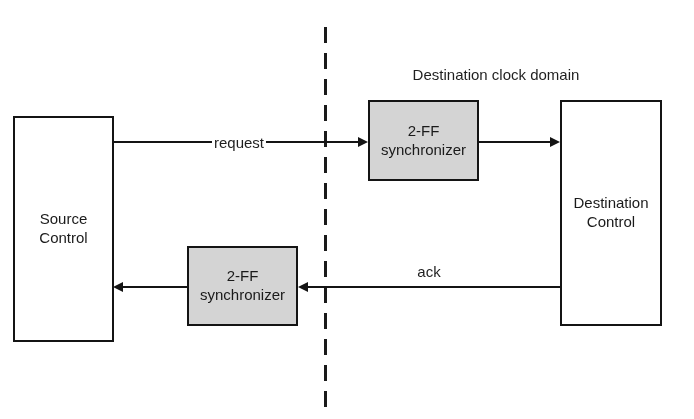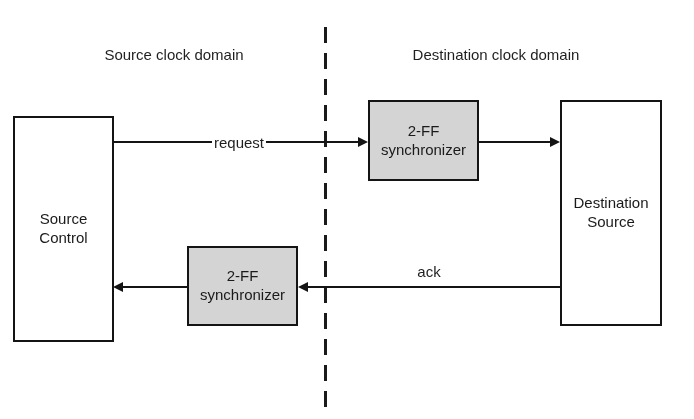--- a/index.html
+++ b/index.html
@@ -18,21 +18,21 @@
     font-size: 15px;
   }
   .domain-title {
     position: absolute;
     top: 54px;
     transform: translate(-50%, -50%);
     white-space: nowrap;
     color: #1f1f1f;
   }
   .domain-title.left  { left: 174px; }
-  .domain-title.right { left: 496px; }
+  .domain-title.right { left: 496px; margin-top: 20px; }
 
   .divider {
     position: absolute;
     left: 324px;
     top: 27px;
     width: 3px;
     height: 382px;
     background: repeating-linear-gradient(
       to bottom,
       #1a1a1a 0px, #1a1a1a 16px,
@@ -103,31 +103,30 @@
     color: #c9c9c9;
     letter-spacing: 1px;
     white-space: nowrap;
   }
 </style>
 </head>
 <body>
 
 <div class="stage">
 
-  <div class="domain-title left">Source clock domain</div>
 
   <div class="domain-title right">Destination clock domain</div>
 
   <div class="divider"></div>
 
   <div class="box control source-control">Source
 Control</div>
 
   <div class="box control dest-control">Destination
-Source</div>
+Control</div>
 
   <div class="box sync sync-top">2-FF
 synchronizer</div>
 
   <div class="box sync sync-bottom">2-FF
 synchronizer</div>
 
   <div class="hline line-request"></div>
   <div class="arrowhead right ah-request"></div>
 

